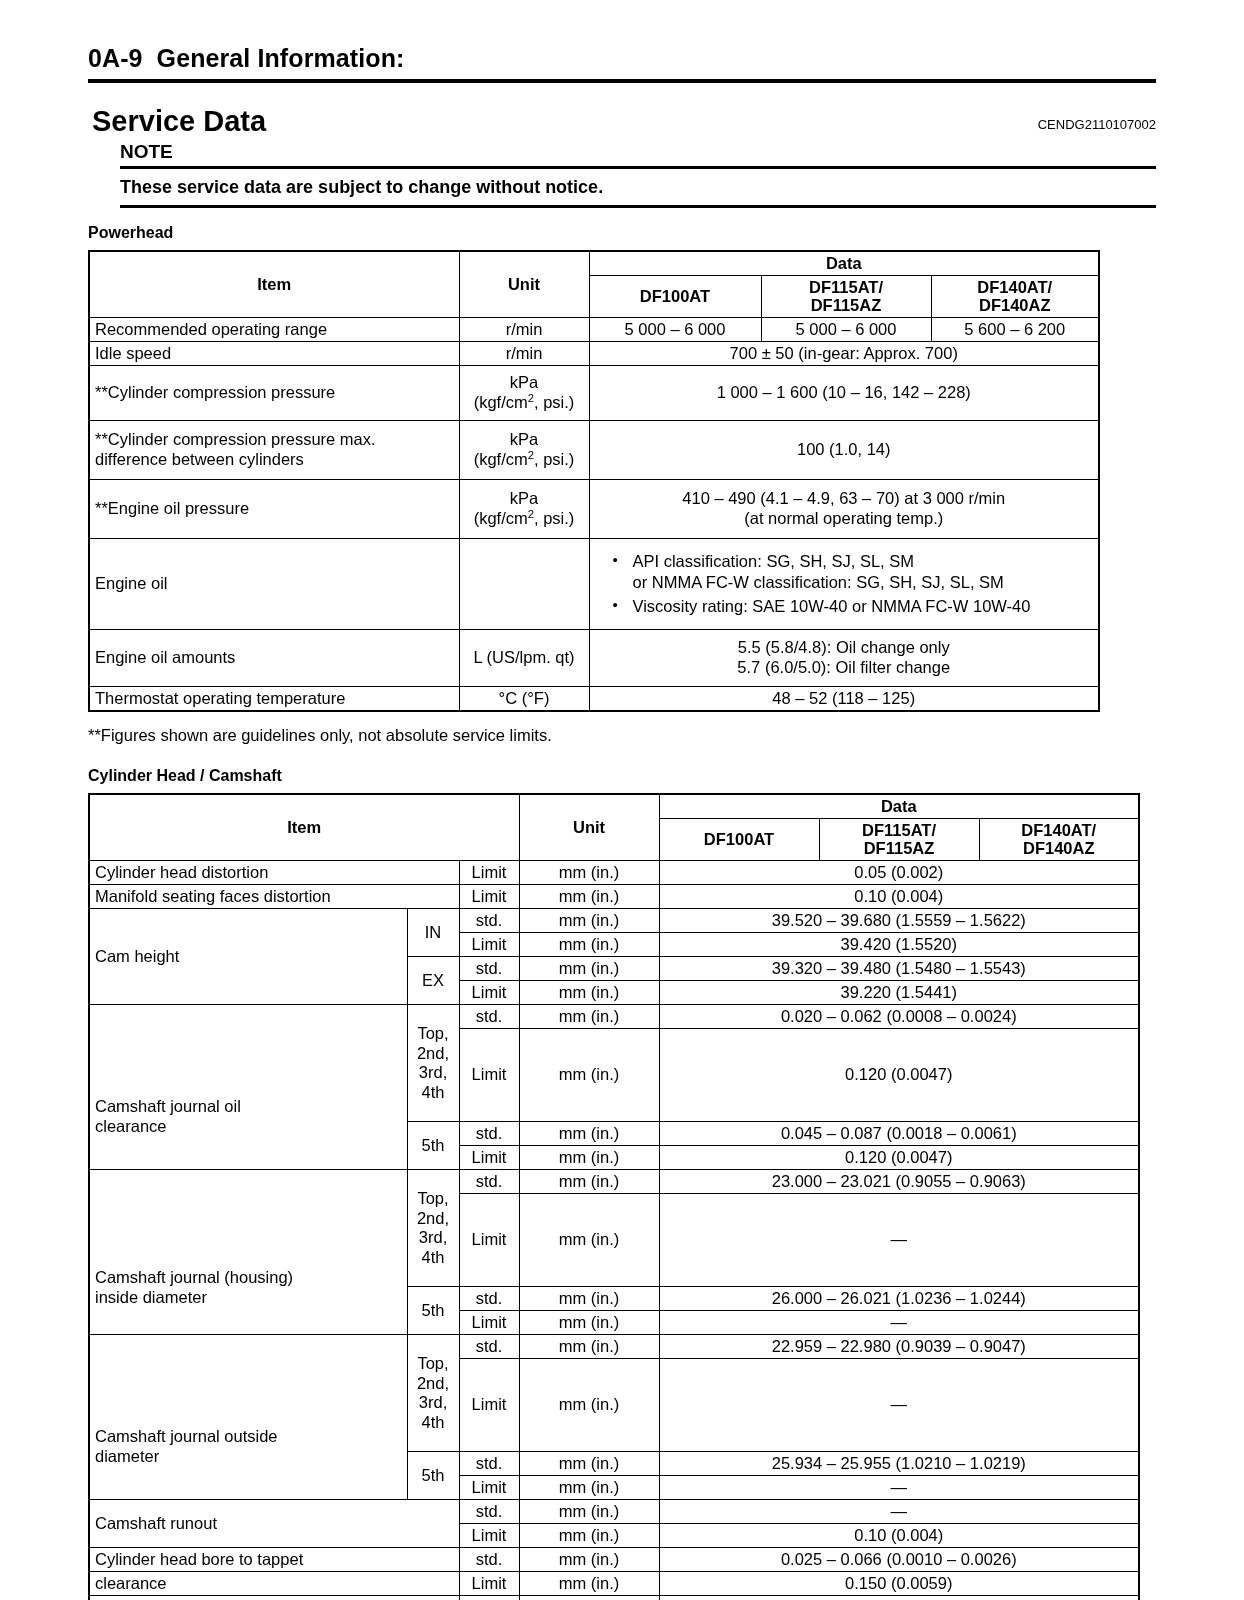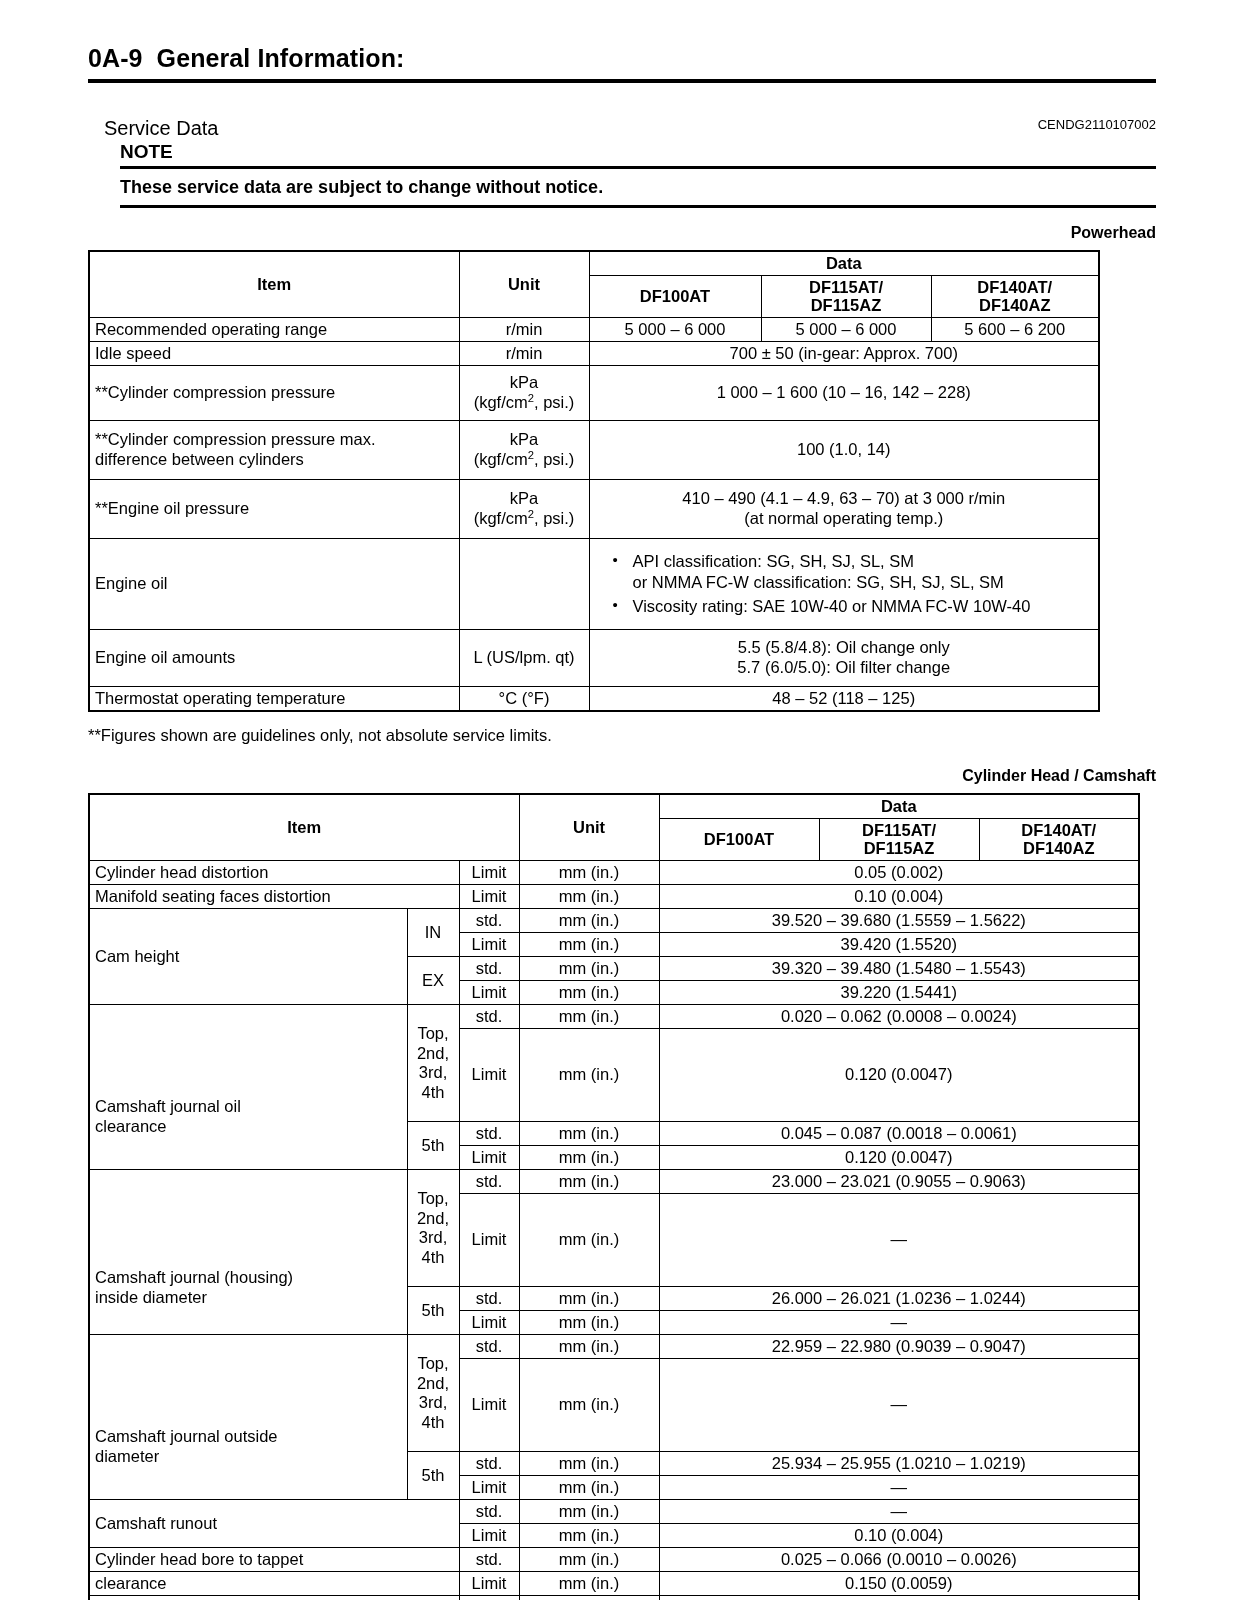--- a/index.html
+++ b/index.html
@@ -34,23 +34,23 @@
     border-top: 4px solid #000;
     margin: 0 0 18px 0;
   }
 
   
   .title-row {
     position: relative;
     height: 34px;
   }
   h1.doc-title {
-    font-size: 20px;
-    font-weight: normal;
-    margin: 16px;
+    font-size: 29px;
+    font-weight: bold;
+    margin: 4px;
     display: inline-block;
   }
   .doc-code {
     position: absolute;
     right: 0;
     top: 16px;
     font-size: 13px;
     font-weight: normal;
   }
 
@@ -72,21 +72,20 @@
     font-size: 18px;
     font-weight: bold;
     padding: 8px 0 7px 0;
   }
 
   
   .sec-heading {
     font-size: 16px;
     font-weight: bold;
     margin: 16px 0 8px 0;
-    text-align: right;
   }
 
   
   table.spec {
     border-collapse: collapse;
     width: 1010px;
     table-layout: fixed;
     font-size: 16.5px;
   }
   table.spec td, table.spec th {

